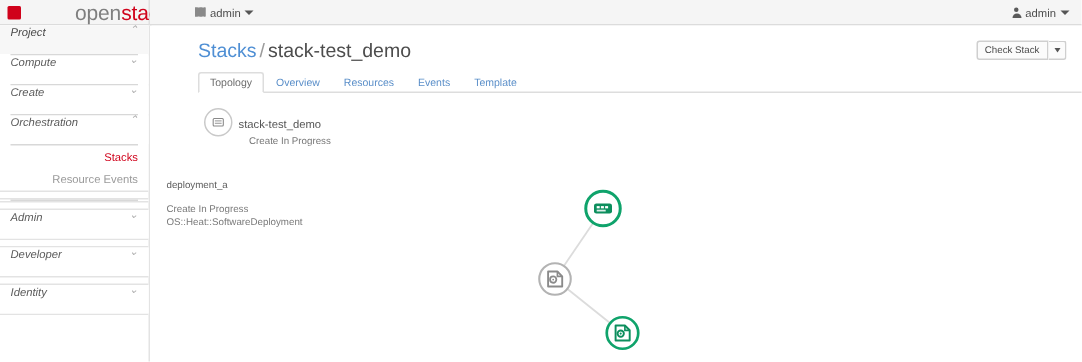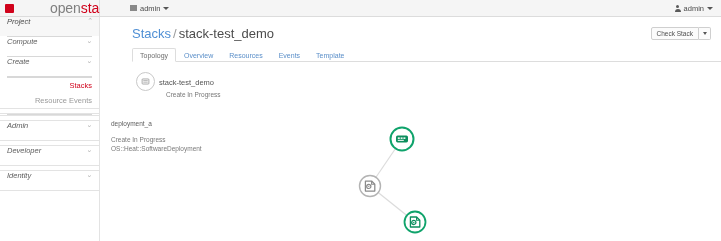--- a/index.html
+++ b/index.html
@@ -359,20 +359,24 @@
     <div class="acc-row">
       <span>Compute</span>
       <span class="chev">⌄</span>
     </div>
     <div class="acc-underline"></div>
     <div class="acc-row">
       <span>Create</span>
       <span class="chev">⌄</span>
     </div>
     <div class="acc-underline"></div>
+    <div class="acc-row">
+      <span>Orchestration</span>
+      <span class="chev">⌃</span>
+    </div>
     <div class="acc-underline"></div>
     <div class="sub-row active">
       <span>Stacks</span>
     </div>
     <div class="sub-row plain">
       <span>Resource Events</span>
     </div>
   </div>
 
   <div class="panel">

